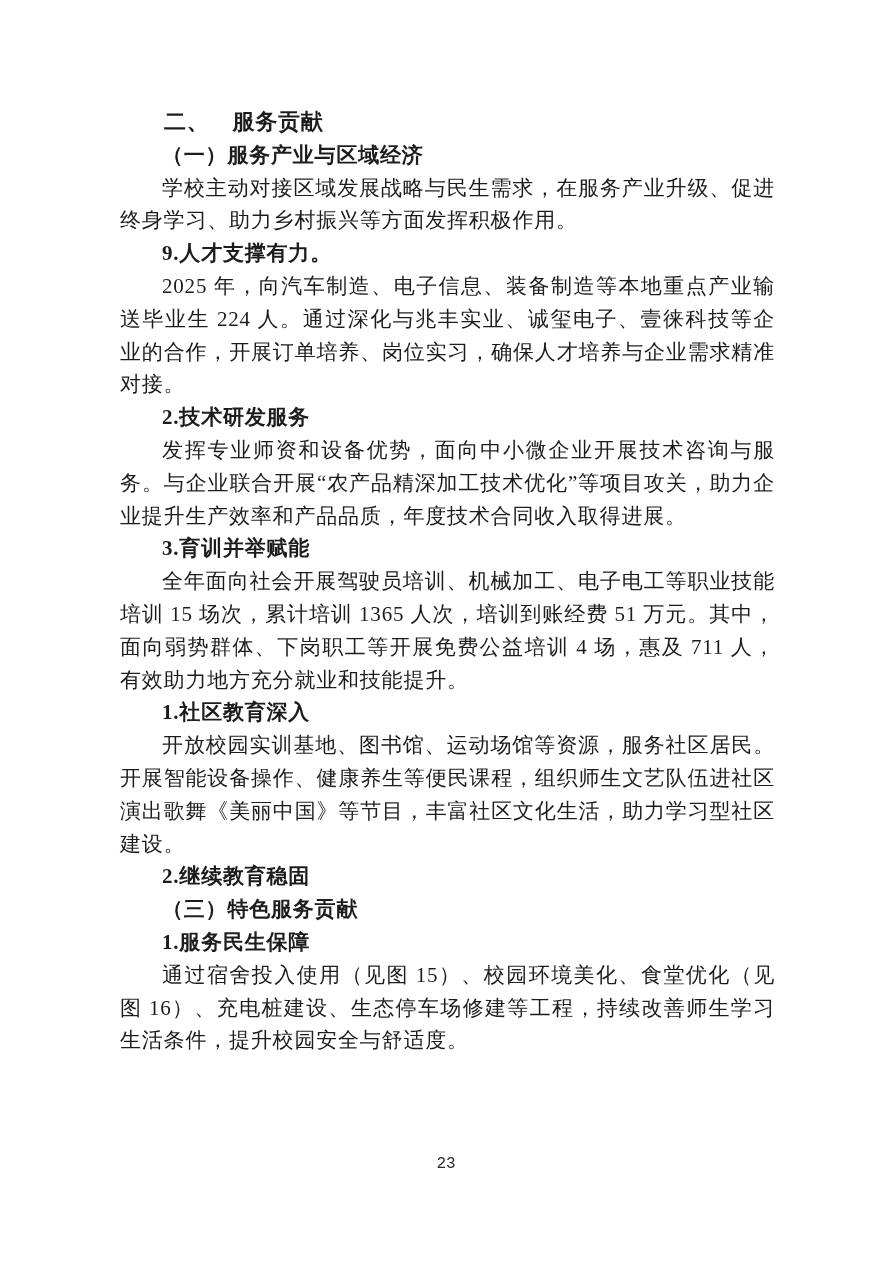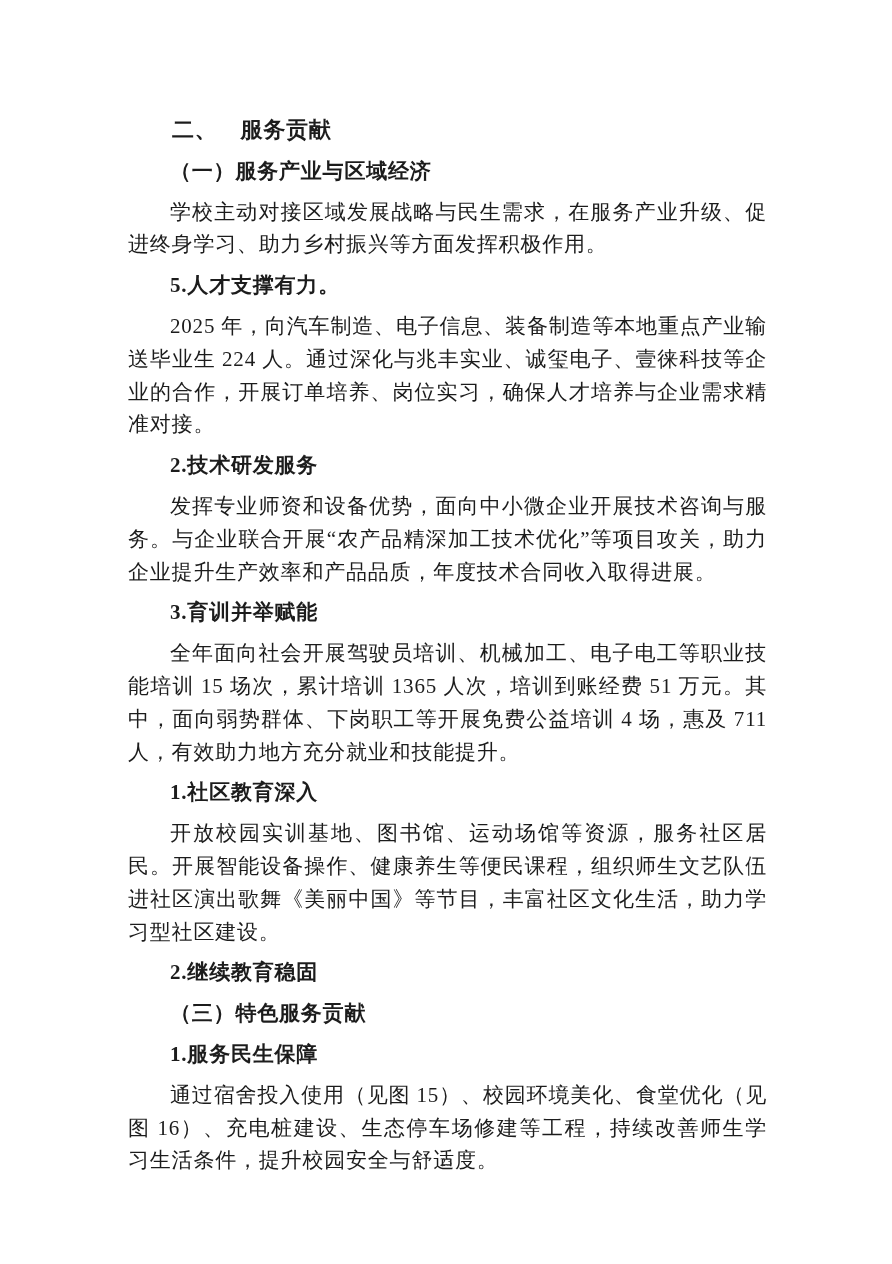--- a/index.html
+++ b/index.html
@@ -16,21 +16,21 @@
     font-family: "Liberation Serif", "DejaVu Serif", serif;
     color: #1c1c1c;
   }
   .content {
     position: absolute;
     left: 120px;
     top: 106px;
     width: 655px;
   }
   .blk {
-    margin: 8px;
+    margin: 0;
     font-size: 21px;
     line-height: 32.8px;
     letter-spacing: 0.8px;
     text-indent: 2em;
     text-align: justify;
     font-weight: 400;
   }
   .h1 {
     font-weight: 700;
     font-size: 22px;
@@ -40,34 +40,34 @@
   }
   .h3 {
     font-weight: 700;
   }
   .page-number {
     position: absolute;
     left: 0;
     right: 0;
     top: 1155px;
     text-align: center;
-    font-family: Liberation Serif, serif;
-    font-size: 12px;
+    font-family: Liberation Mono, monospace;
+    font-size: 16px;
     color: #2b2b2b;
   }
 </style>
 </head>
 <body>
 
 <div class="page">
   <div class="content">
     <p class="blk h1">二、　服务贡献</p>
     <p class="blk h2">（一）服务产业与区域经济</p>
     <p class="blk">学校主动对接区域发展战略与民生需求，在服务产业升级、促进终身学习、助力乡村振兴等方面发挥积极作用。</p>
-    <p class="blk h3">5.人才支撑有力。</p>
+    <p class="blk h3">9.人才支撑有力。</p>
     <p class="blk">2025 年，向汽车制造、电子信息、装备制造等本地重点产业输送毕业生 224 人。通过深化与兆丰实业、诚玺电子、壹徕科技等企业的合作，开展订单培养、岗位实习，确保人才培养与企业需求精准对接。</p>
     <p class="blk h3">2.技术研发服务</p>
     <p class="blk">发挥专业师资和设备优势，面向中小微企业开展技术咨询与服务。与企业联合开展“农产品精深加工技术优化”等项目攻关，助力企业提升生产效率和产品品质，年度技术合同收入取得进展。</p>
     <p class="blk h3">3.育训并举赋能</p>
     <p class="blk">全年面向社会开展驾驶员培训、机械加工、电子电工等职业技能培训 15 场次，累计培训 1365 人次，培训到账经费 51 万元。其中，面向弱势群体、下岗职工等开展免费公益培训 4 场，惠及 711 人，有效助力地方充分就业和技能提升。</p>
     <p class="blk h3">1.社区教育深入</p>
     <p class="blk">开放校园实训基地、图书馆、运动场馆等资源，服务社区居民。开展智能设备操作、健康养生等便民课程，组织师生文艺队伍进社区演出歌舞《美丽中国》等节目，丰富社区文化生活，助力学习型社区建设。</p>
     <p class="blk h3">2.继续教育稳固</p>
     <p class="blk h2">（三）特色服务贡献</p>
     <p class="blk h3">1.服务民生保障</p>

